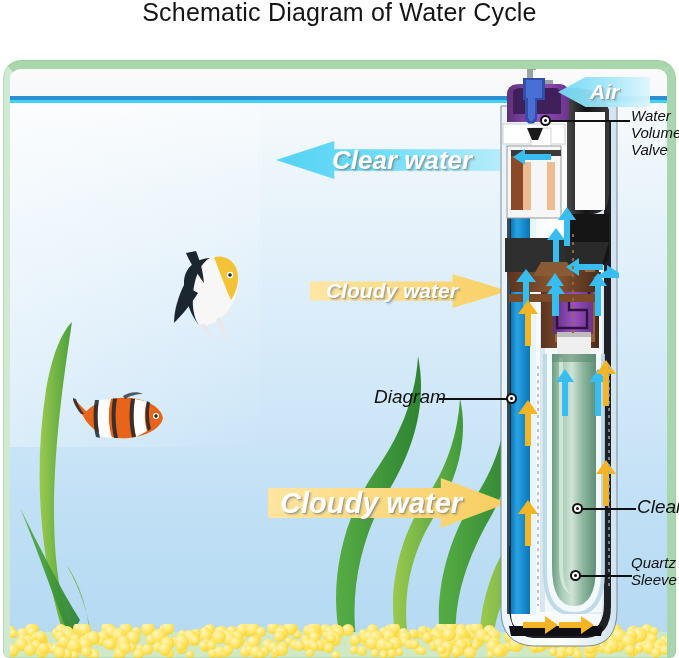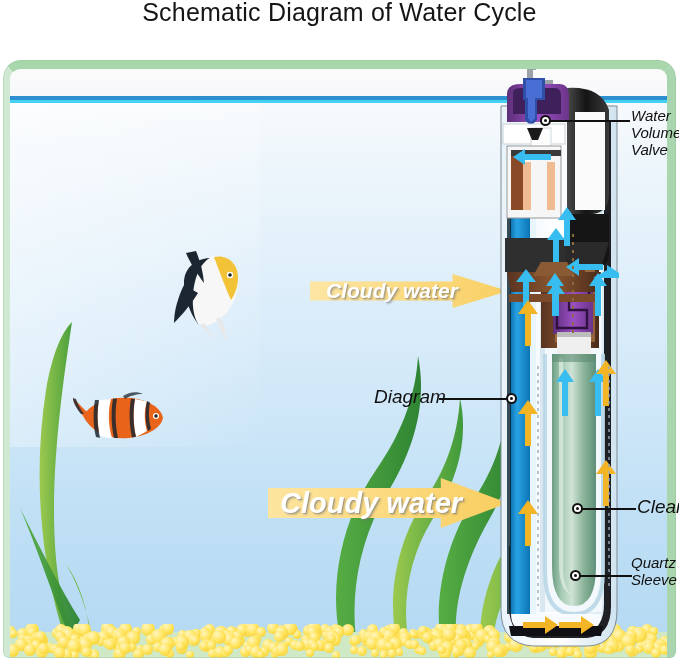--- a/index.html
+++ b/index.html
@@ -626,31 +626,39 @@
         <path d="M8 24 C 3 18, 0 12, 0 8 L 3 9 C 5 15, 8 20, 11 24 Z" fill="#1b2631" opacity=".8"></path>
         <path d="M50 6 C 56 2, 64 1, 70 4 C 64 4, 56 6, 52 9 Z" fill="#1b2631" opacity=".75"></path>
         <circle cx="83" cy="26" r="3" fill="#fff"></circle>
           <circle cx="83" cy="26" r="1.7" fill="#1b1b1b"></circle>
       </g>
     </svg>
 
     <div class="tank-frame"></div>
   </div>
 
+  <div class="flow" id="flow-clear">
+    <div class="arrow-body"></div>
+    <span>Clear water</span>
+  </div>
 
   <div class="flow" id="flow-cloudy-1">
     <div class="arrow-body"></div>
     <span>Cloudy water</span>
   </div>
 
   <div class="flow" id="flow-cloudy-2">
     <div class="arrow-body"></div>
     <span>Cloudy water</span>
   </div>
 
+  <div class="flow" id="flow-air">
+    <div class="arrow-body"></div>
+    <span>Air</span>
+  </div>
 
   <svg id="filter-unit" viewBox="0 0 126 586">
     <defs>
       <linearGradient id="bulbG" x1="0" y1="0" x2="1" y2="0">
         <stop offset="0%" stop-color="#6d9d83"></stop>
         <stop offset="22%" stop-color="#a7cbb4"></stop>
         <stop offset="45%" stop-color="#cfe3d6"></stop>
         <stop offset="70%" stop-color="#8fb79e"></stop>
         <stop offset="100%" stop-color="#5f8f77"></stop>
       </linearGradient>

